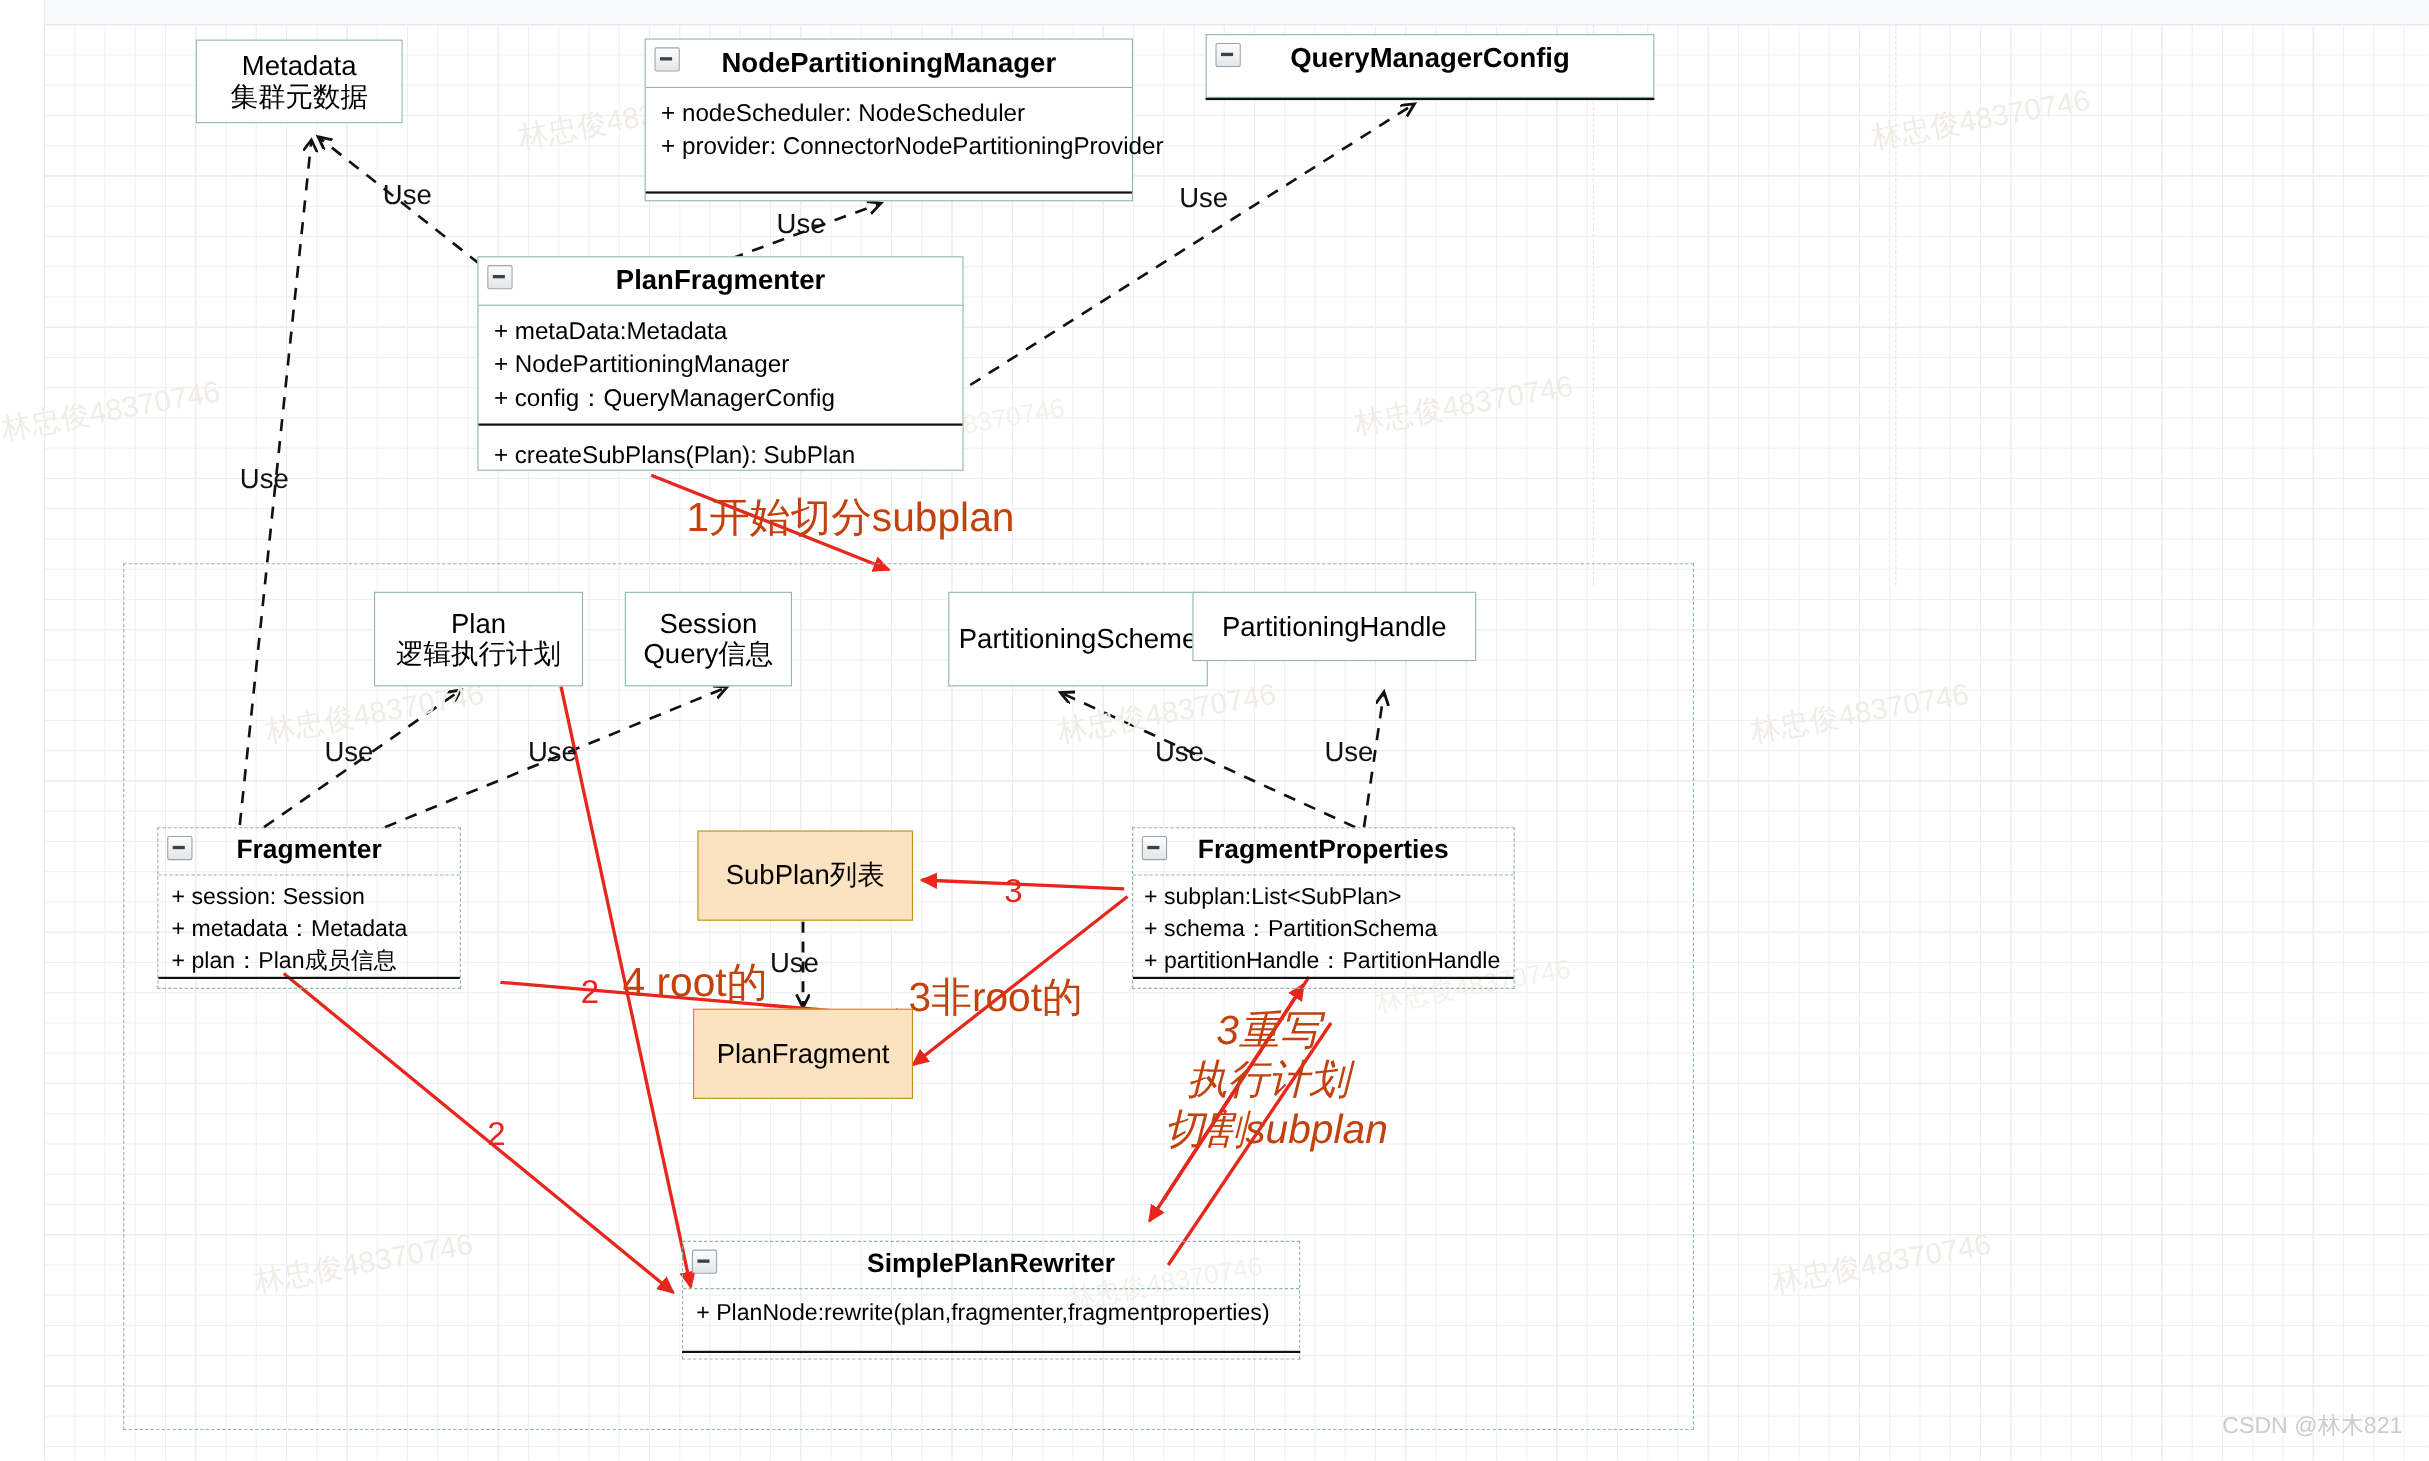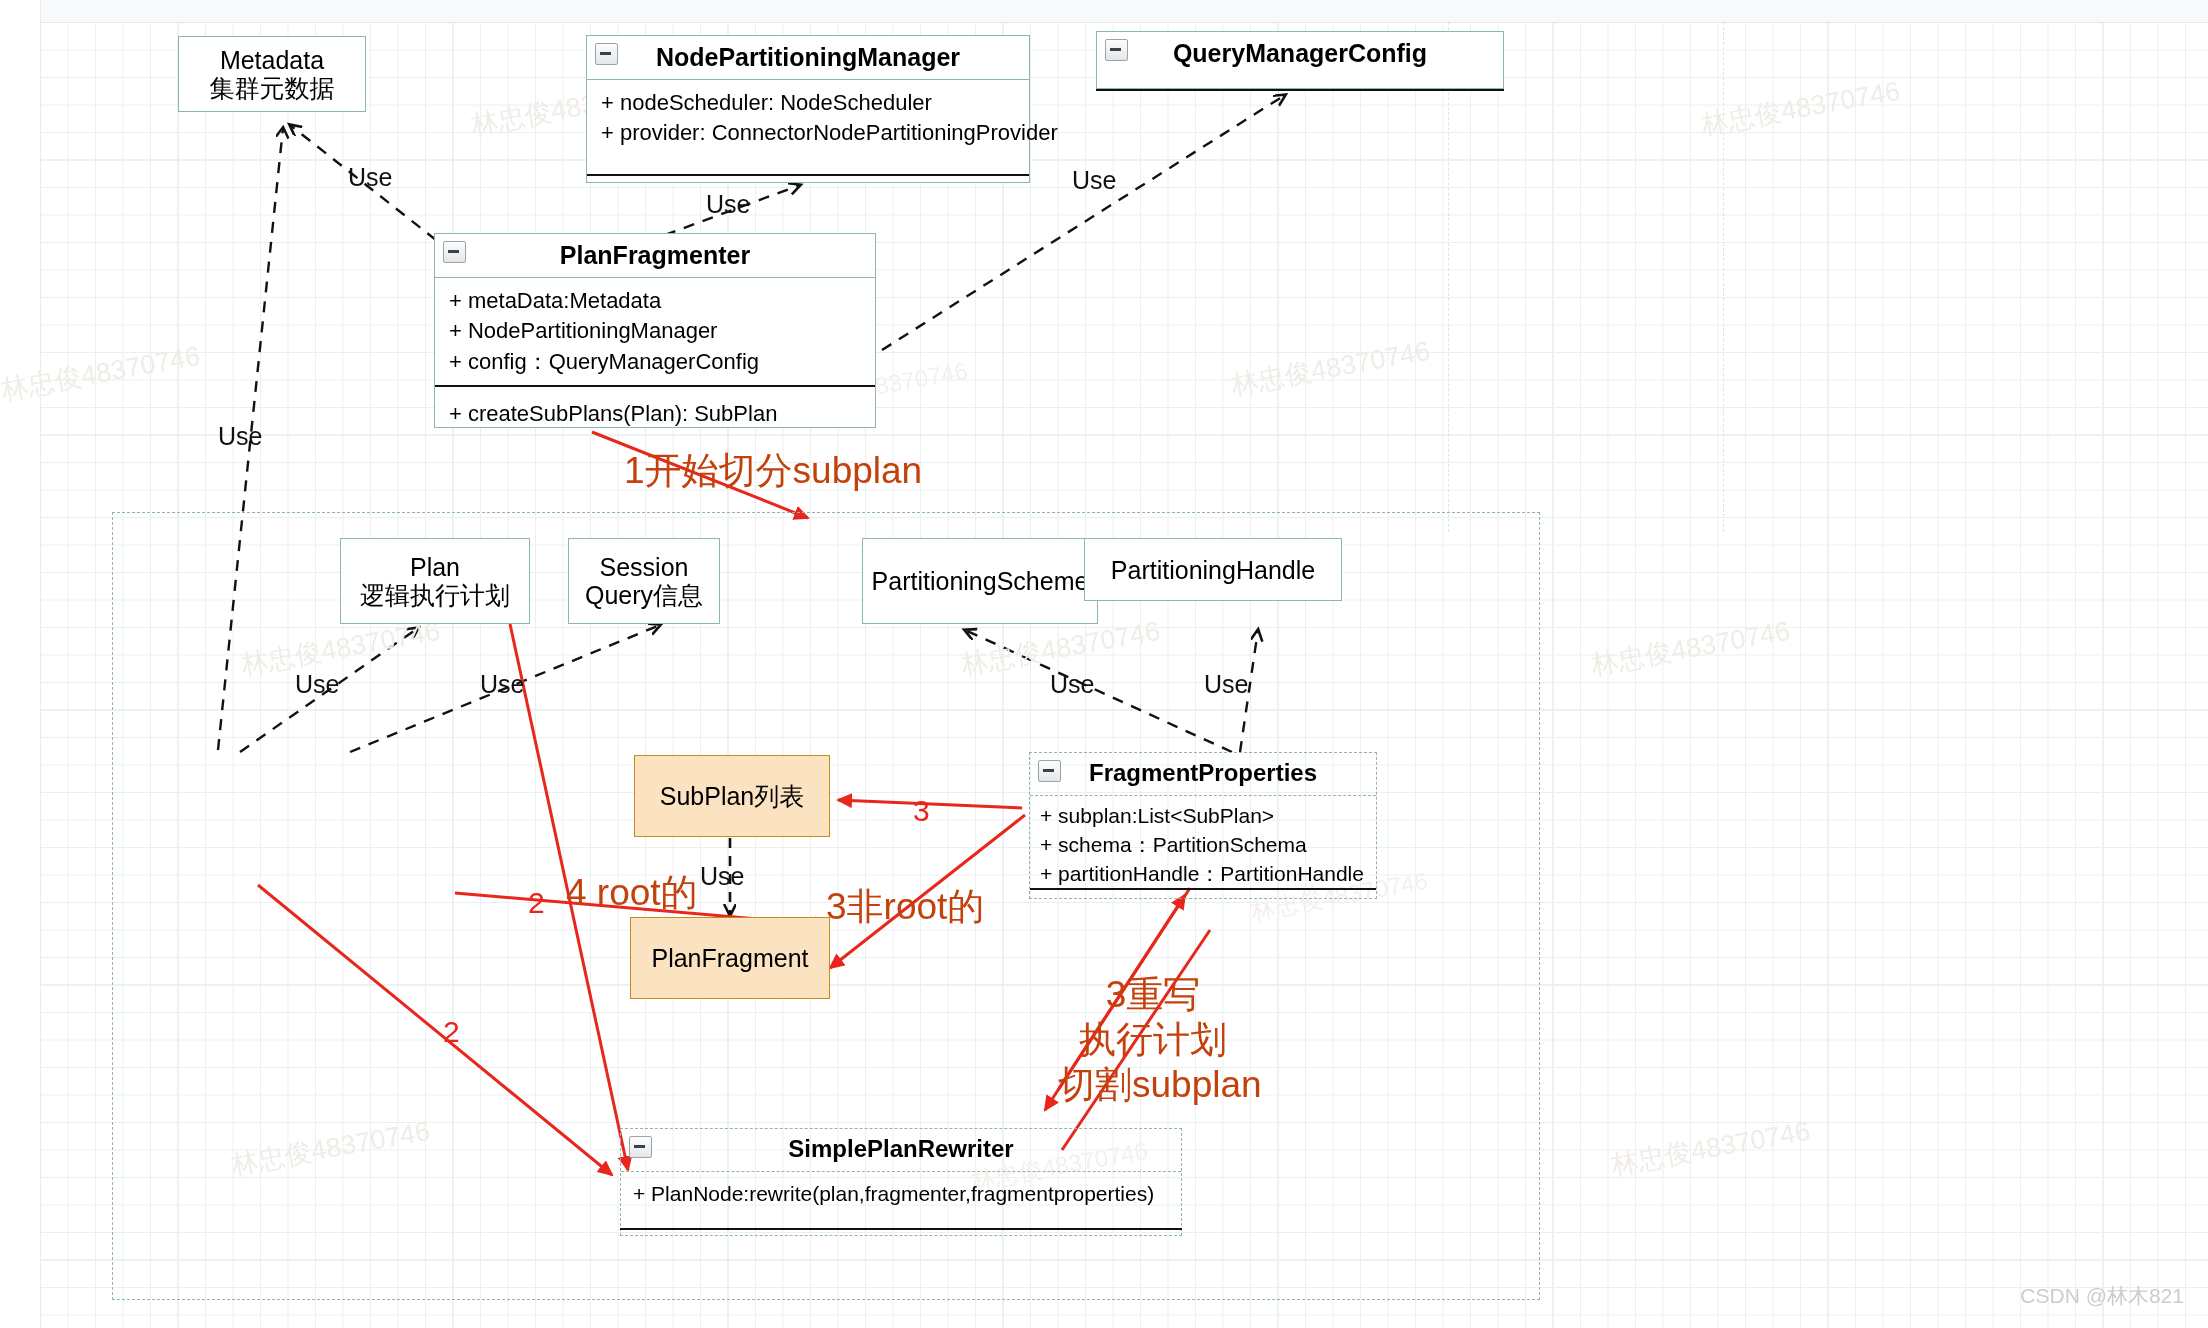--- a/index.html
+++ b/index.html
@@ -209,20 +209,31 @@
   </div>
 
   <div class="cls twoline" style="left:822px;top:538px;width:236px;height:86px;margin-left:40px;">
     <div class="title plain">PartitioningScheme</div>
   </div>
 
   <div class="cls twoline" style="left:1084px;top:538px;width:258px;height:63px;">
     <div class="title plain">PartitioningHandle</div>
   </div>
 
+  <div class="cls dashed" style="left:143px;top:752px;width:276px;height:147px;">
+    <span class="minus"></span>
+    <div class="title" style="font-size:24px;">Fragmenter</div>
+    <div class="sep"></div>
+    <div class="attrs" style="font-size:21px;padding:6px 10px 6px 12px;">
+      <div>+ session: Session</div>
+      <div>+ metadata：Metadata</div>
+      <div>+ plan：Plan成员信息</div>
+    </div>
+    <div class="sep thick" style="position:absolute;left:0;right:0;bottom:8px;"></div>
+  </div>
 
   <div class="cls dashed" style="left:1029px;top:752px;width:348px;height:147px;">
     <span class="minus"></span>
     <div class="title" style="font-size:24px;">FragmentProperties</div>
     <div class="sep"></div>
     <div class="attrs" style="font-size:21px;padding:6px 8px 6px 10px;">
       <div>+ subplan:List&lt;SubPlan&gt;</div>
       <div>+ schema：PartitionSchema</div>
       <div>+ partitionHandle：PartitionHandle</div>
     </div>
@@ -257,21 +268,21 @@
   <div class="lbl" style="left:1204px;top:670px;">Use</div>
   <div class="lbl" style="left:700px;top:862px;">Use</div>
 
   <div class="rlbl" style="left:624px;top:448px;">1开始切分subplan</div>
   <div class="rnum" style="left:443px;top:1015px;">2</div>
   <div class="rnum" style="left:528px;top:886px;">2</div>
   <div class="rnum" style="left:913px;top:794px;">3</div>
   <div class="rlbl" style="left:826px;top:884px;">3非root的</div>
   <div class="rlbl" style="left:566px;top:870px;">4 root的</div>
 
-  <div class="rlbl center" style="left:1058px;top:972px;width:190px;">
+  <div class="rlbl center" style="left:1058px;top:914px;width:190px;font-style:italic;">
     <div>3重写</div>
     <div>执行计划</div>
     <div>切割subplan</div>
   </div>
 
   <div id="csdn">CSDN @林木821</div>
 
 </div>
 
 </body></html>

